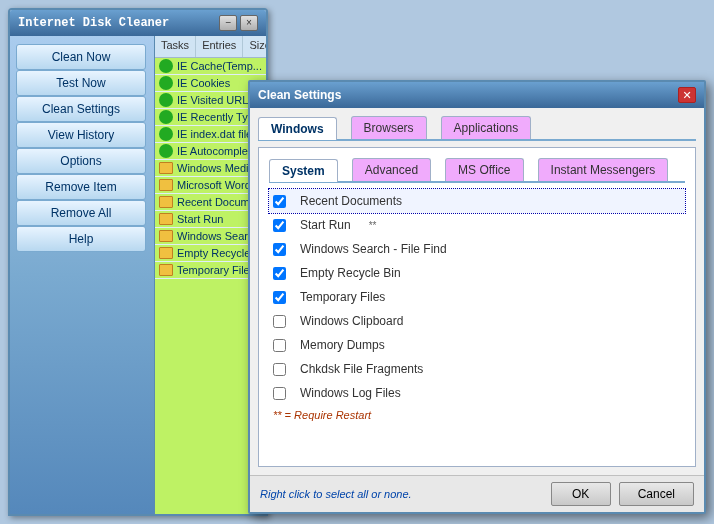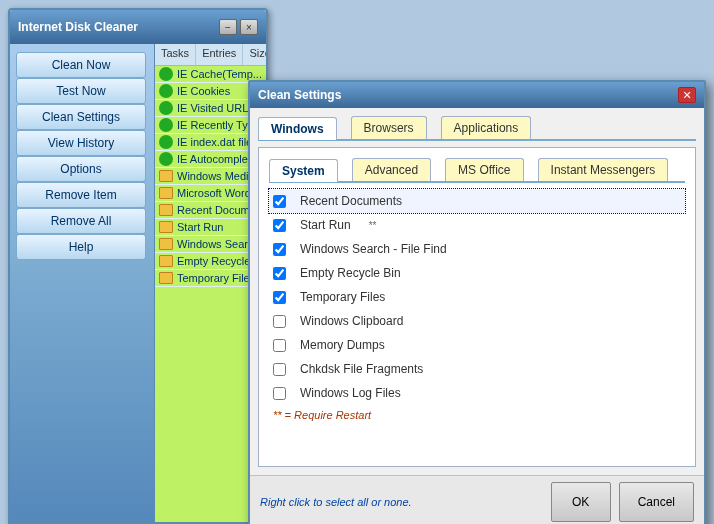--- a/index.html
+++ b/index.html
@@ -25,21 +25,22 @@
       box-shadow: 2px 2px 6px rgba(0,0,0,0.4);
     }
     .main-titlebar {
       background: linear-gradient(to bottom, #6aa0d0, #3a6898);
       color: white;
       padding: 4px 8px;
       display: flex;
       align-items: center;
       justify-content: space-between;
       border-radius: 2px 2px 0 0;
-      height: 34px;
+      height: 26px;
+      font-family: Liberation Mono, monospace;
     }
     .main-titlebar-title {
       font-size: 12px;
       font-weight: bold;
       color: white;
     }
     .titlebar-controls {
       display: flex;
       gap: 3px;
     }
@@ -209,21 +210,21 @@
 
     
     .tab-row {
       display: flex;
       gap: 12px;
       border-bottom: 2px solid #7aaad0;
       margin-bottom: 6px;
     }
     .tab {
       padding: 4px 12px;
-      background: #fef9c3;
+      background: #f0abfc;
       border: 1px solid #a0b0c8;
       border-bottom: none;
       cursor: pointer;
       font-size: 12px;
       color: #333;
       border-radius: 3px 3px 0 0;
       margin-right: 2px;
     }
     .tab.active {
       background: #ffffff;
@@ -287,21 +288,21 @@
     .footer-hint {
       font-size: 11px;
       color: #0044aa;
       font-style: italic;
     }
     .footer-buttons {
       display: flex;
       gap: 8px;
     }
     .dialog-btn {
-      padding: 12px 18px;
+      padding: 4px 18px;
       background: linear-gradient(to bottom, #e8e8e8, #c8c8c8);
       border: 1px solid #888;
       border-radius: 2px;
       cursor: pointer;
       font-size: 12px;
       min-width: 60px;
     }
   </style>
 </head>
 <body>

